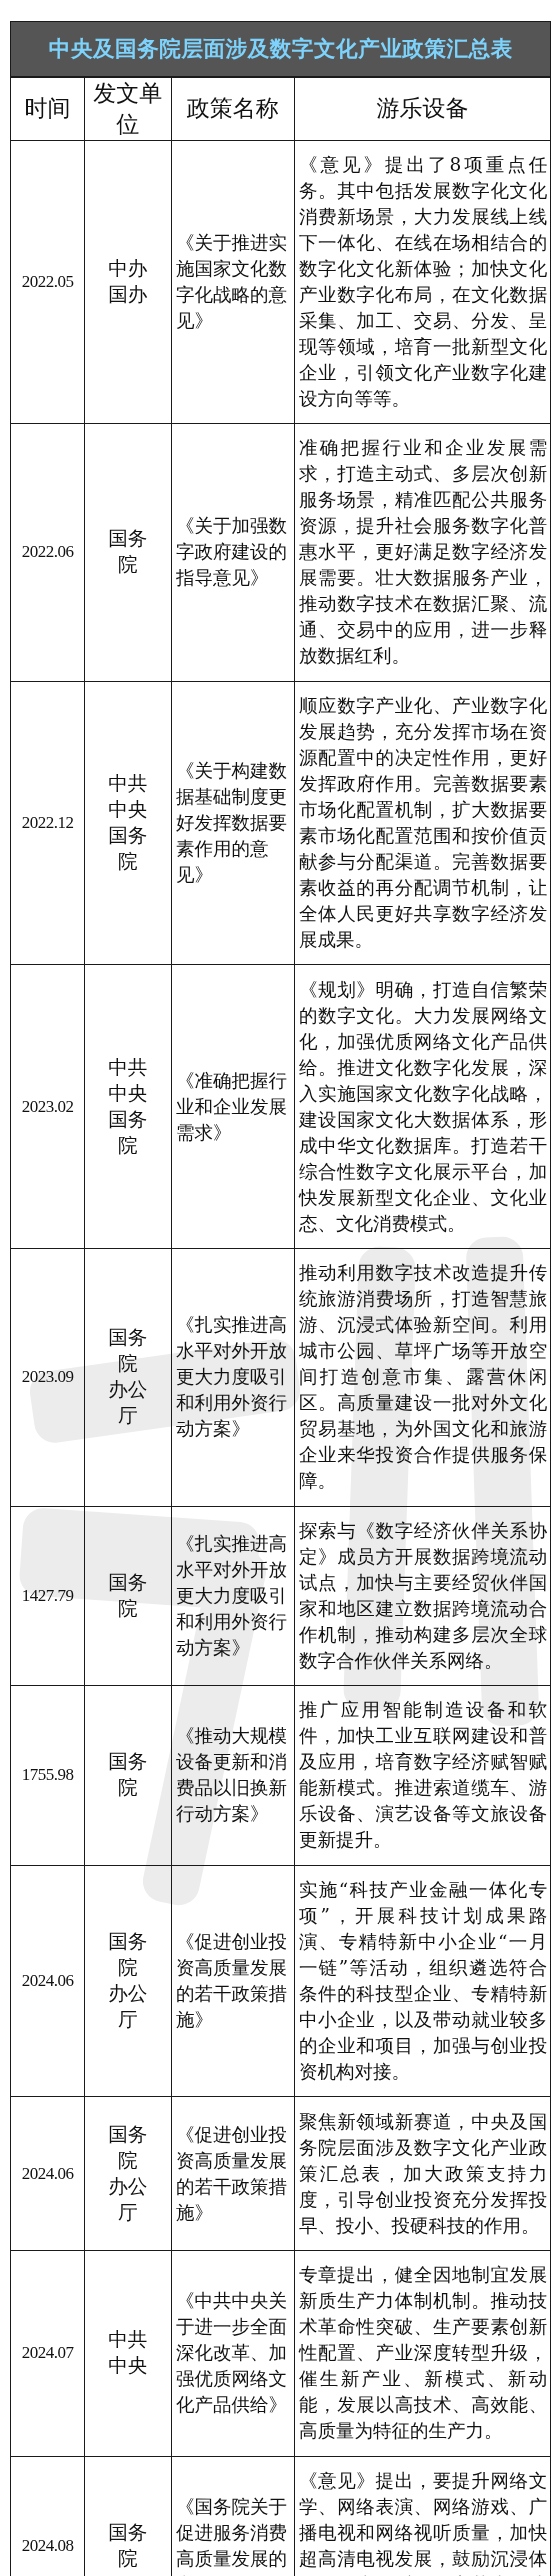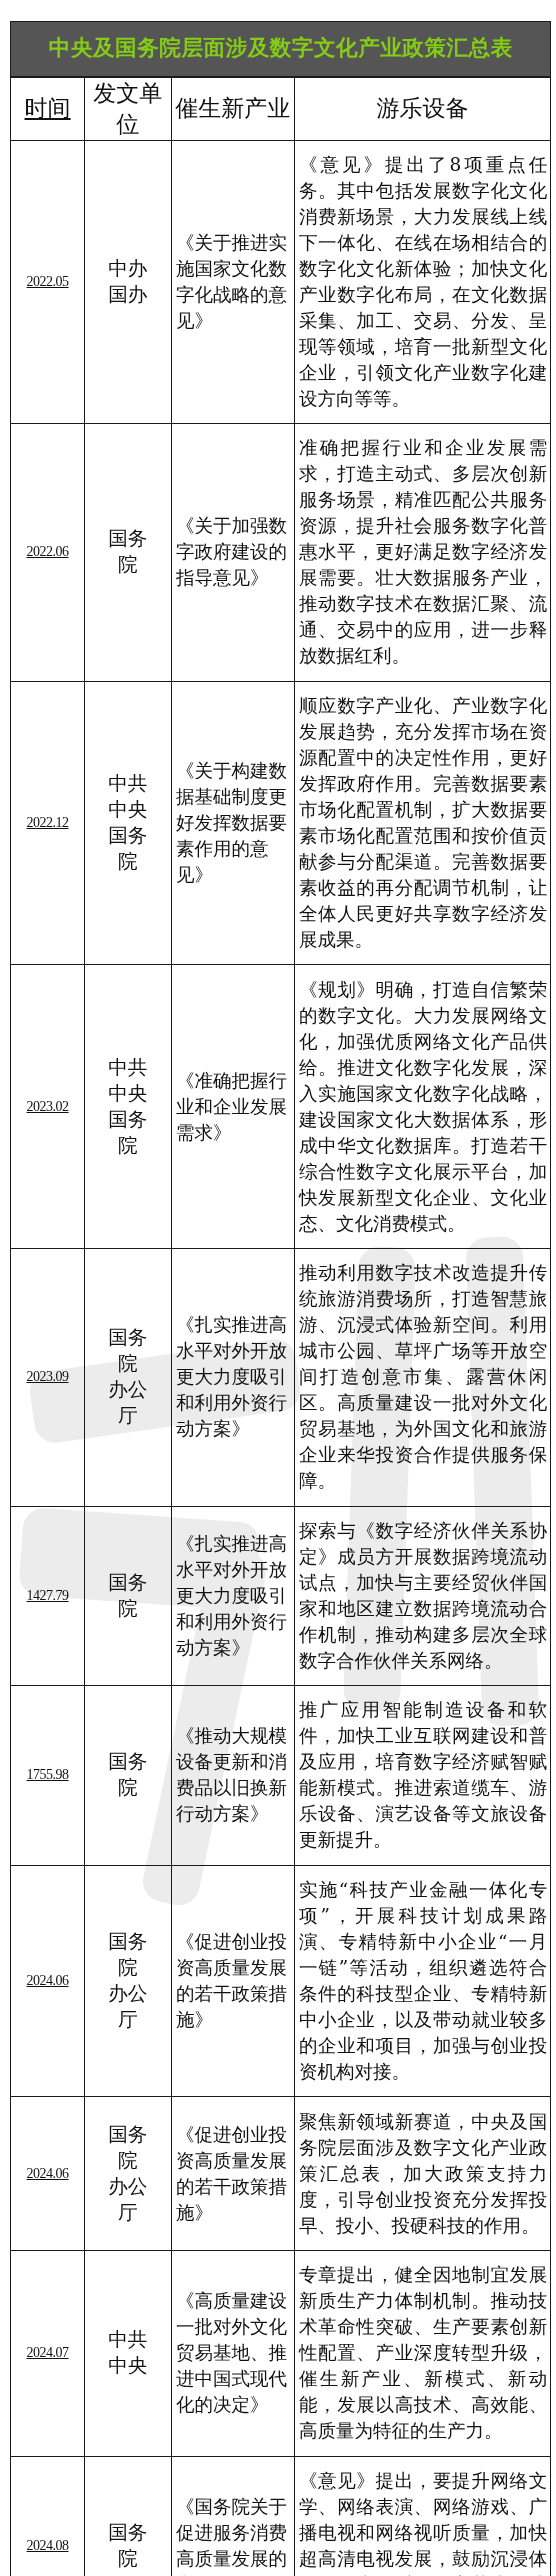--- a/index.html
+++ b/index.html
@@ -25,22 +25,22 @@
   .sheet {
     position: relative;
     z-index: 1;
     margin: 20.6px 7.2px 0 10.3px;
     width: 539px;
     border: 1.5px solid #1a1a1a;
     border-bottom: none;
   }
   .title-bar {
     background: #555555;
-    color: #84cc16;
-    font-family: Liberation Mono, monospace;
+    color: #7dd3fc;
+    font-family: Liberation Sans, sans-serif;
     font-weight: bold;
     font-size: 21.6px;
     text-align: center;
     height: 54px;
     line-height: 54px;
     border-bottom: 1.5px solid #1a1a1a;
     letter-spacing: 0.5px;
   }
   table {
     width: 100%;
@@ -50,36 +50,36 @@
   }
   col.c-time { width: 73px; }
   col.c-unit { width: 87px; }
   col.c-name { width: 123px; }
   col.c-content { width: auto; }
   th, td {
     border: 1px solid #1a1a1a;
     vertical-align: middle;
     padding: 0;
   }
-  tr > :first-child { border-left: none; text-decoration: underline; }
+  tr > :first-child { border-left: none; }
   tr > :last-child { border-right: none; }
   th {
     font-weight: normal;
     font-size: 23px;
     height: 56px;
     text-align: center;
   }
   td {
     font-size: 18.5px;
     line-height: 26px;
   }
   td.time {
     text-align: center;
     font-family: "Liberation Serif", "DejaVu Serif", serif;
-    font-size: 14px;
+    font-size: 17px;
     letter-spacing: -0.5px;
     margin-top: 47px;
   }
   td.unit {
     text-align: center;
     padding: 0 19px;
     font-size: 19.6px;
   }
   td.name {
     padding: 8.2px 3.1px 8.2px 4.1px;
@@ -108,21 +108,21 @@
     <colgroup>
       <col class="c-time">
         <col class="c-unit">
         <col class="c-name">
         <col class="c-content">
     </colgroup>
     <thead>
       <tr>
         <th>时间</th>
         <th>发文单位</th>
-        <th>催生新产业</th>
+        <th>政策名称</th>
         <th>游乐设备</th>
       </tr>
     </thead>
     <tbody id="rows">
       <tr>
           <td class="time">2022.05</td>
           <td class="unit">中办<br>国办</td>
           <td class="name">《关于推进实施国家文化数字化战略的意见》</td>
           <td class="content">《意见》提出了8项重点任务。其中包括发展数字化文化消费新场景，大力发展线上线下一体化、在线在场相结合的数字化文化新体验；加快文化产业数字化布局，在文化数据采集、加工、交易、分发、呈现等领域，培育一批新型文化企业，引领文化产业数字化建设方向等等。</td>
         </tr>
@@ -170,21 +170,21 @@
         </tr>
         <tr>
           <td class="time">2024.06</td>
           <td class="unit">国务院<br>办公厅</td>
           <td class="name">《促进创业投资高质量发展的若干政策措施》</td>
           <td class="content">聚焦新领域新赛道，中央及国务院层面涉及数字文化产业政策汇总表，加大政策支持力度，引导创业投资充分发挥投早、投小、投硬科技的作用。</td>
         </tr>
         <tr>
           <td class="time">2024.07</td>
           <td class="unit">中共<br>中央</td>
-          <td class="name">《高质量建设一批对外文化贸易基地、推进中国式现代化的决定》</td>
+          <td class="name">《中共中央关于进一步全面深化改革、加强优质网络文化产品供给》</td>
           <td class="content">专章提出，健全因地制宜发展新质生产力体制机制。推动技术革命性突破、生产要素创新性配置、产业深度转型升级，催生新产业、新模式、新动能，发展以高技术、高效能、高质量为特征的生产力。</td>
         </tr>
         <tr>
           <td class="time">2024.08</td>
           <td class="unit">国务院</td>
           <td class="name">《国务院关于促进服务消费高质量发展的意见》</td>
           <td class="content">《意见》提出，要提升网络文学、网络表演、网络游戏、广播电视和网络视听质量，加快超高清电视发展，鼓励沉浸体验、剧本娱乐、数字艺术、线上演播等新业态发展。</td>
         </tr>
     </tbody>
   </table>

